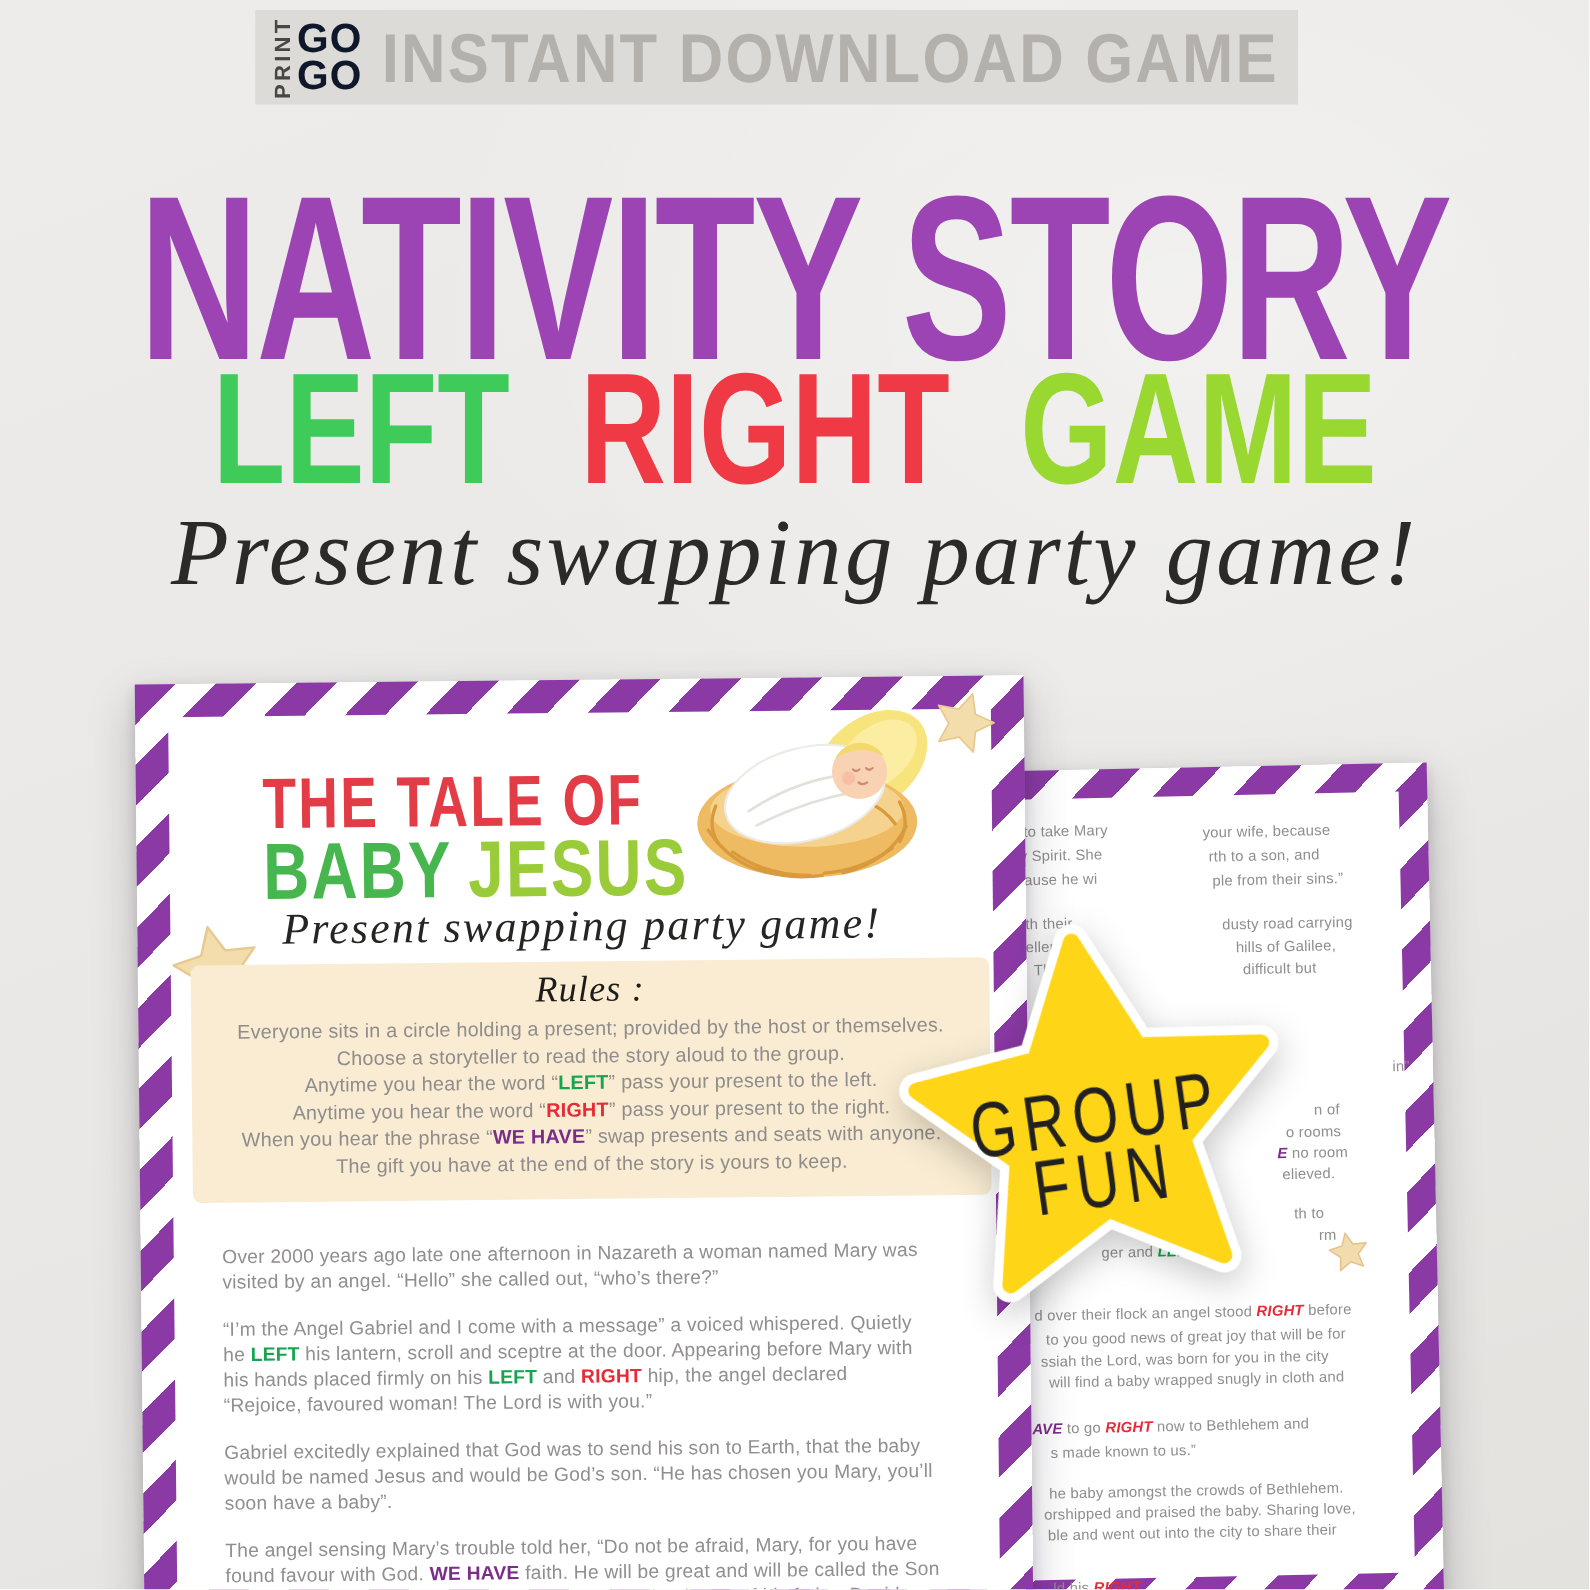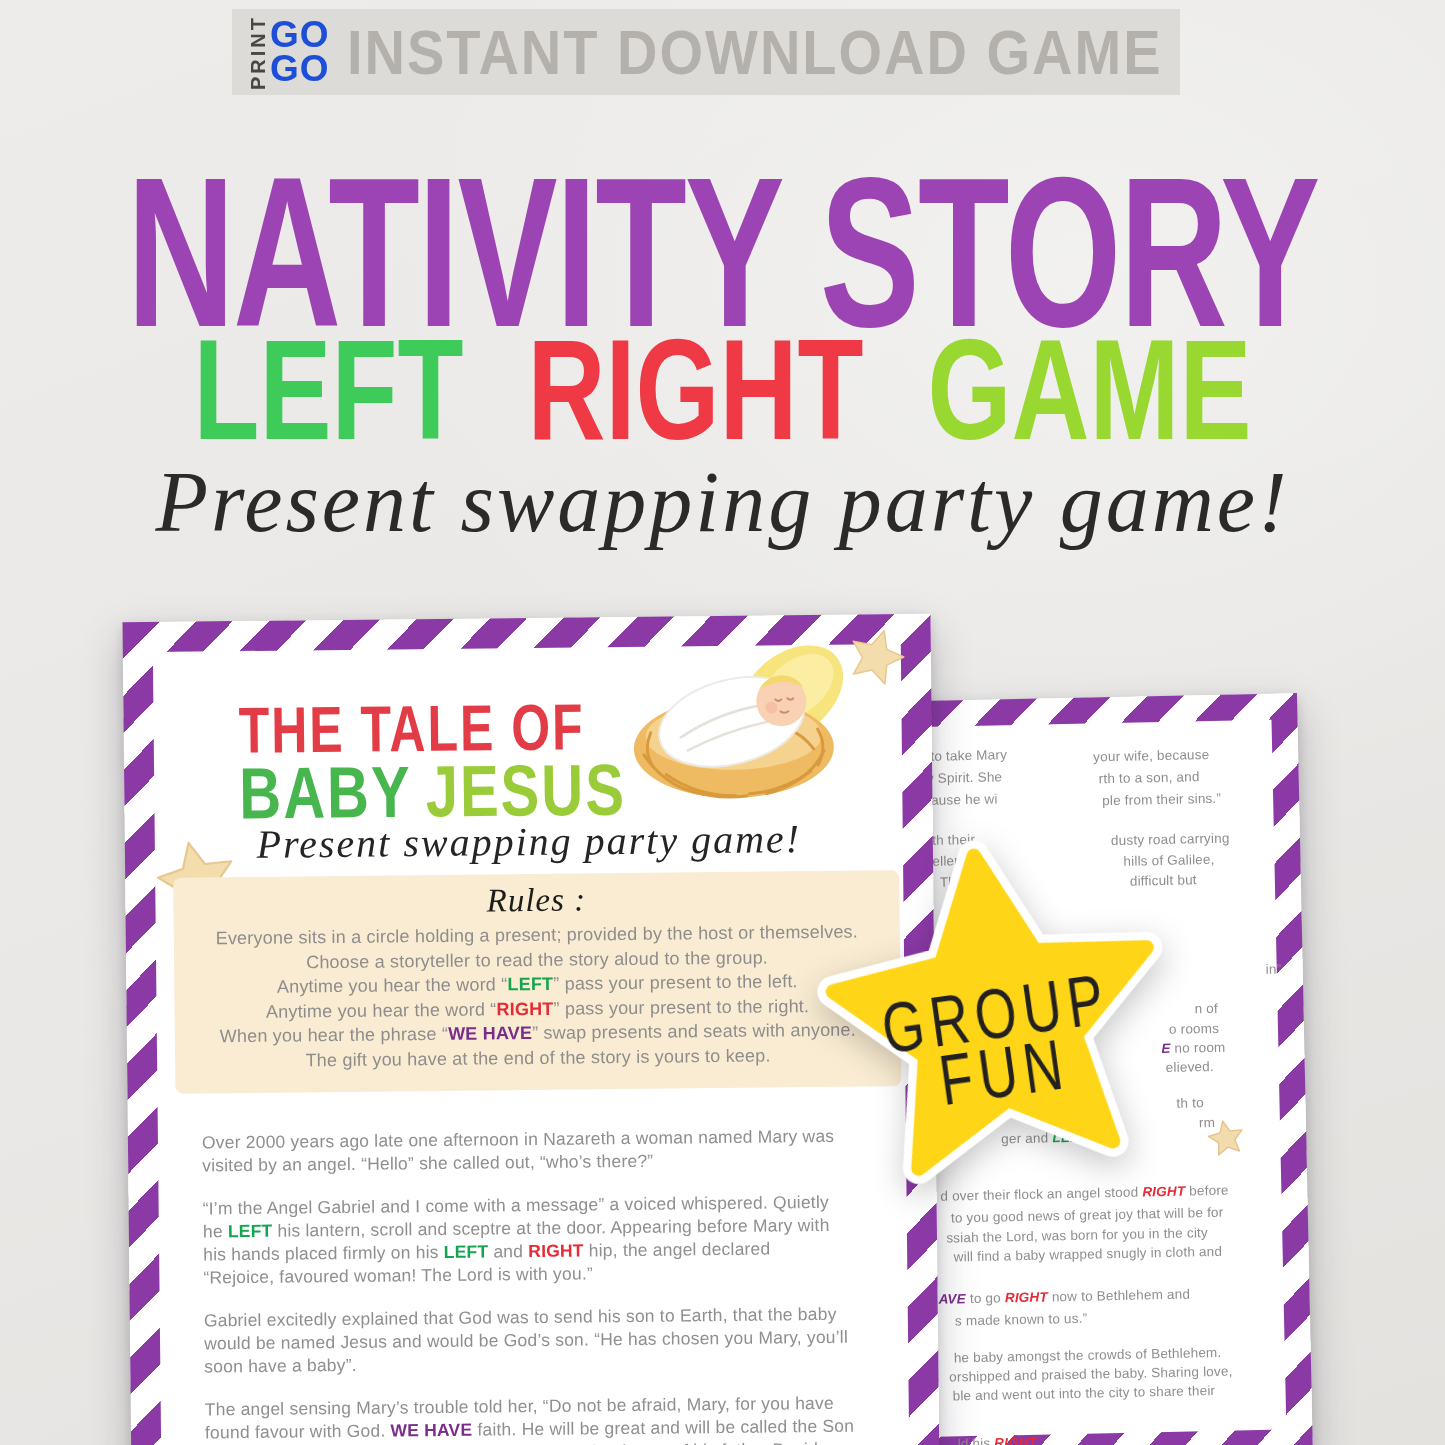--- a/index.html
+++ b/index.html
@@ -9,21 +9,21 @@
       radial-gradient(1200px 900px at 75% 20%, rgba(255,255,255,.35), rgba(255,255,255,0) 60%),
       linear-gradient(160deg,#edecea 0%, #e9e8e6 55%, #e3e2df 100%);
     font-family:"Liberation Sans", sans-serif;
   }
   
   .banner{position:absolute;left:232px;top:9px;width:948px;height:86px;background:#dcdbd8;
     display:flex;align-items:center;}
   .logo{display:flex;align-items:center;margin-left:16px;}
   .logo-print{writing-mode:vertical-rl;transform:rotate(180deg);font-size:20px;font-weight:bold;
     letter-spacing:3px;color:#4a4643;line-height:1;}
-  .logo-go-wrap{display:flex;flex-direction:column;font-size:37px;font-weight:bold;color:#1d4ed8;
+  .logo-go-wrap{display:flex;flex-direction:column;font-size:37px;font-weight:bold;color:#0f172a;
     line-height:.92;letter-spacing:1px;margin-left:2px;}
   .banner-title{flex:1;text-align:center;font-size:56px;font-weight:bold;color:#b4b1ad;
     letter-spacing:2px;transform:scaleY(1.12);transform-origin:center;white-space:nowrap;}
   
   .hero-title{position:absolute;left:0;width:100%;top:130px;text-align:center;
     font-size:150px;font-weight:bold;color:#9c44b3;letter-spacing:-2px;
     transform:scaleY(1.42);transform-origin:top center;white-space:nowrap;}
   .hero-row2{position:absolute;left:0;width:100%;top:306px;text-align:center;
     font-size:108px;font-weight:bold;transform:scaleY(1.33);transform-origin:top center;white-space:nowrap;}
   .hero-row2 span{display:inline-block;margin:0 17px;}

